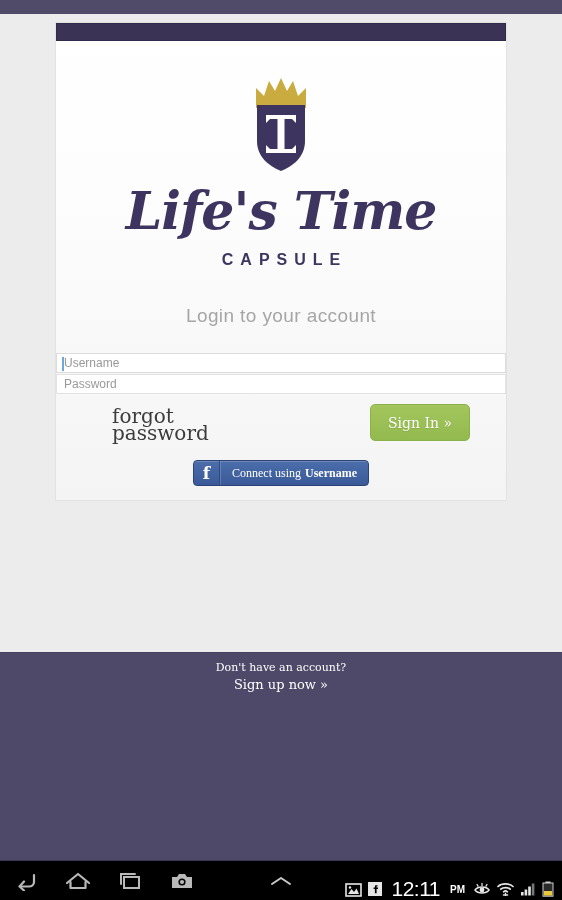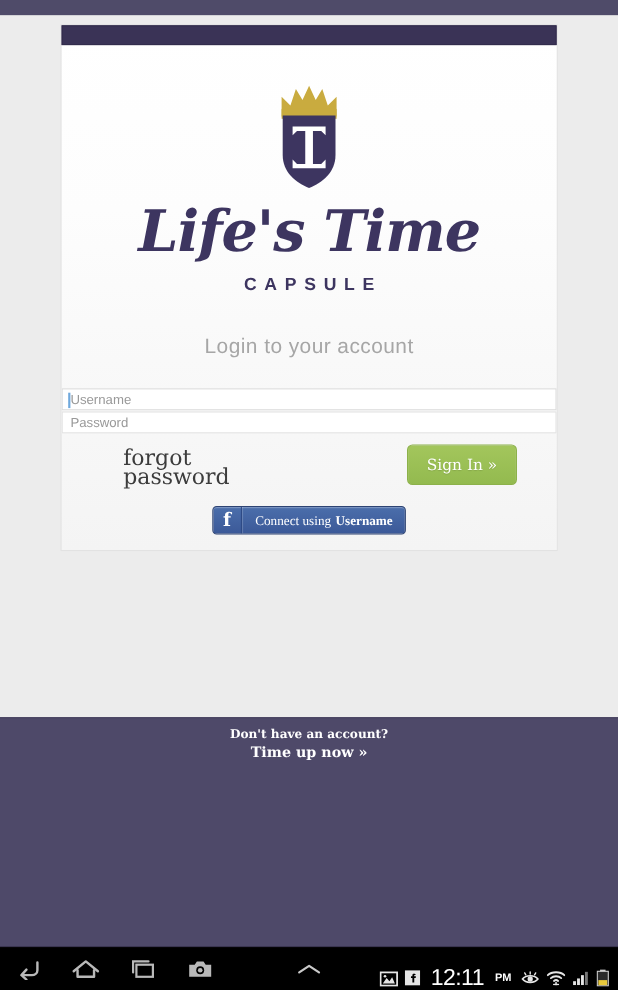--- a/index.html
+++ b/index.html
@@ -221,21 +221,20 @@
     width: 562px;
     height: 208px;
     background: #4e4969;
     border-top: 1px solid #46415f;
   }
   .footer-inner {
     text-align: center;
     padding-top: 6px;
     font-family: "DejaVu Serif", serif;
     color: #ffffff;
-    font-weight: bold;
   }
   .footer-line1 { font-size: 11px; line-height: 17px; }
   .footer-line2 { font-size: 13px; line-height: 18px; cursor: pointer; }
 
   
   .navbar {
     position: absolute;
     top: 860px; left: 0;
     width: 562px;
     height: 40px;
@@ -358,21 +357,21 @@
           </div>
 
         </div>
       </div>
     </div>
   </div>
 
   <div class="footer">
     <div class="footer-inner">
       <div class="footer-line1">Don't have an account?</div>
-      <div class="footer-line2">Time up now »</div>
+      <div class="footer-line2">Sign up now »</div>
     </div>
   </div>
 
   <div class="navbar">
 
     <div class="nav-left">
 
       <div class="nav-btn">
         <svg width="24" height="20" viewBox="0 0 24 20">
           <path d="M20 4 L20 11 C20 14 17.5 15.5 15 15.5 L7 15.5" stroke="#b9b9b9" stroke-width="2.2" fill="none" stroke-linecap="round"></path>

